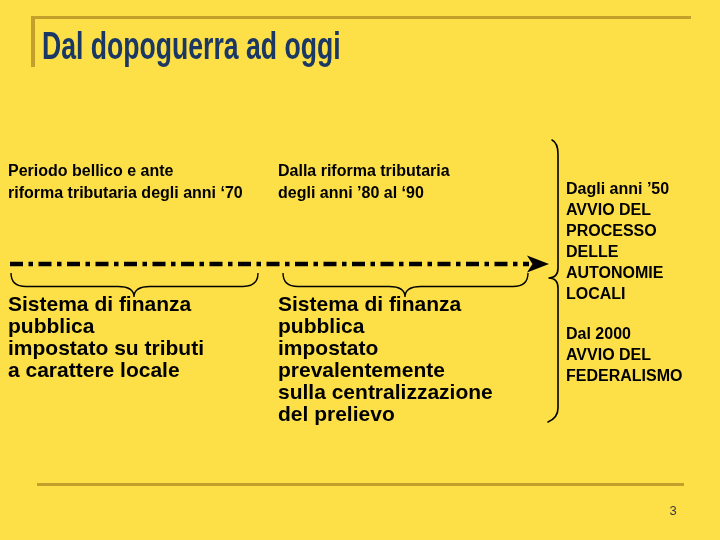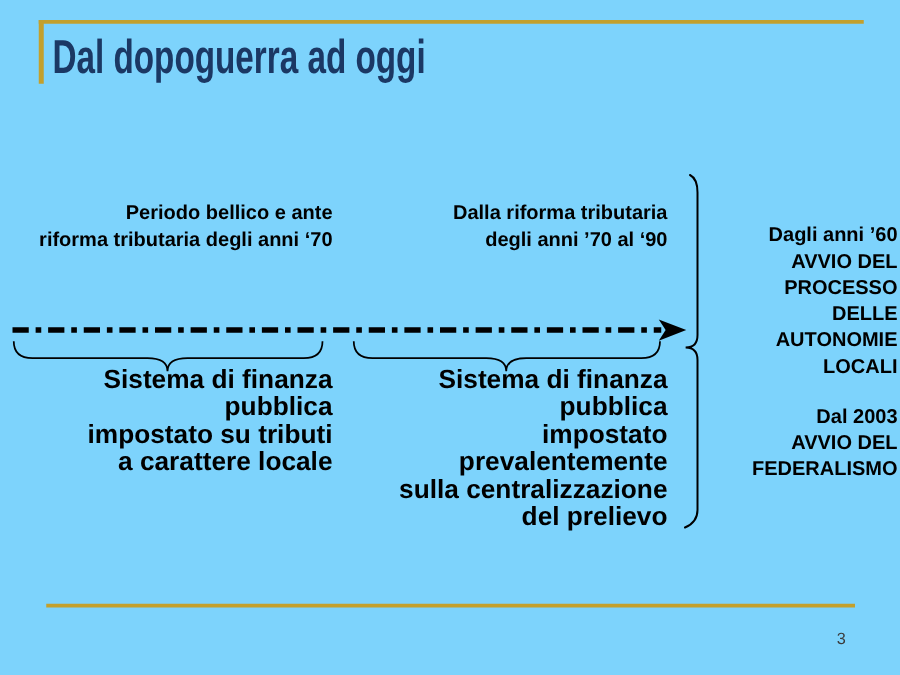--- a/index.html
+++ b/index.html
@@ -1,33 +1,33 @@
 <!DOCTYPE html>
 <html style="--accent-gold: #C3A02C; --title-navy: #1B3864; --body-text: #000000;"><head>
 <meta charset="utf-8">
 <style>
   html,body { margin:0; padding:0; background:#888; }
   .slide {
-    position:relative; width:720px; height:540px; background:#7dd3fc;
+    position:relative; width:720px; height:540px; background:#fde047;
     overflow:hidden; font-family:"Liberation Sans", sans-serif;
   }
   
   .top-rule  { position:absolute; left:31px; top:16px; width:660px; height:2.5px;
                background:var(--accent-gold,#C3A02C); }
   .left-bar  { position:absolute; left:31px; top:16px; width:4px; height:51px;
                background:var(--accent-gold,#C3A02C); }
   .title {
     position:absolute; left:42px; top:27px; margin:0;
     font-size:38px; font-weight:bold; line-height:1.05;
     color:var(--title-navy,#1B3864); white-space:nowrap;
     transform:scaleX(0.70); transform-origin:0 50%;
   }
   
   .txt { position:absolute; color:var(--body-text,#000);
-         font-weight:bold; text-align:right; white-space:pre-line; }
+         font-weight:bold; text-align:left; white-space:pre-line; }
   .hdr    { top:160px; font-size:16px; line-height:22px; }
   .pbody  { top:293px; font-size:21px; line-height:22px; }
   .plabel { top:381px; font-size:16px; line-height:22px; }
   .col-a { left:8px;   width:258px; }
   .col-b { left:278px; width:256px; }
   .outcome { left:566px; width:152px; font-size:16px; line-height:21px; }
   .outcome-1 { top:178px; }
   .outcome-2 { top:323px; }
   
   .timeline-svg { position:absolute; left:0; top:248px; width:720px; height:64px; }
@@ -43,21 +43,21 @@
 
 <div class="slide">
 
   <div class="top-rule"></div>
   <div class="left-bar"></div>
   <h1 class="title">Dal dopoguerra ad oggi</h1>
 
   <div class="txt hdr col-a">Periodo bellico e ante
 riforma tributaria degli anni ‘70</div>
   <div class="txt hdr col-b">Dalla riforma tributaria
-degli anni ’70 al ‘90</div>
+degli anni ’80 al ‘90</div>
 
   <svg class="timeline-svg" viewBox="0 0 720 64">
     <line x1="10" y1="16" x2="529" y2="16" stroke="#000" stroke-width="4.5" stroke-dasharray="13 5.5 4.5 5.5"></line>
     <polygon points="527,7.5 549,16 527,24.5 532.5,16" fill="#000"></polygon>
     <path d="M 11,25 Q 11,38.5 26,38.5 L 118,38.5 Q 134,38.5 134,49 Q 134,38.5 150,38.5 L 243,38.5 Q 258,38.5 258,25" fill="none" stroke="#000" stroke-width="1.4"></path>
     <path d="M 283,25 Q 283,38.5 298,38.5 L 389,38.5 Q 405,38.5 405,49 Q 405,38.5 421,38.5 L 513,38.5 Q 528,38.5 528,25" fill="none" stroke="#000" stroke-width="1.4"></path>
   </svg>
 
   <div class="txt pbody col-a">Sistema di finanza pubblica
 impostato su tributi
@@ -65,26 +65,26 @@
 
   <div class="txt pbody col-b">Sistema di finanza pubblica
 impostato prevalentemente
 sulla centralizzazione
 del prelievo</div>
 
   <svg class="big-brace-svg" viewBox="0 0 30 296">
     <path d="M 12,8 C 16,10 18,14 18,22 L 18,136 C 18,143 15,146 8.5,146 C 15,146 18,149 18,156 L 18,276 C 18,283 15,287 8,290" fill="none" stroke="#000" stroke-width="1.6" stroke-linecap="round"></path>
   </svg>
 
-  <div class="txt outcome outcome-1">Dagli anni ’60
+  <div class="txt outcome outcome-1">Dagli anni ’50
 AVVIO DEL
 PROCESSO
 DELLE
 AUTONOMIE
 LOCALI</div>
-  <div class="txt outcome outcome-2">Dal 2003
+  <div class="txt outcome outcome-2">Dal 2000
 AVVIO DEL
 FEDERALISMO</div>
 
   <div class="bottom-rule"></div>
   <div class="page-num">3</div>
 
 </div>
 
 </body></html>

